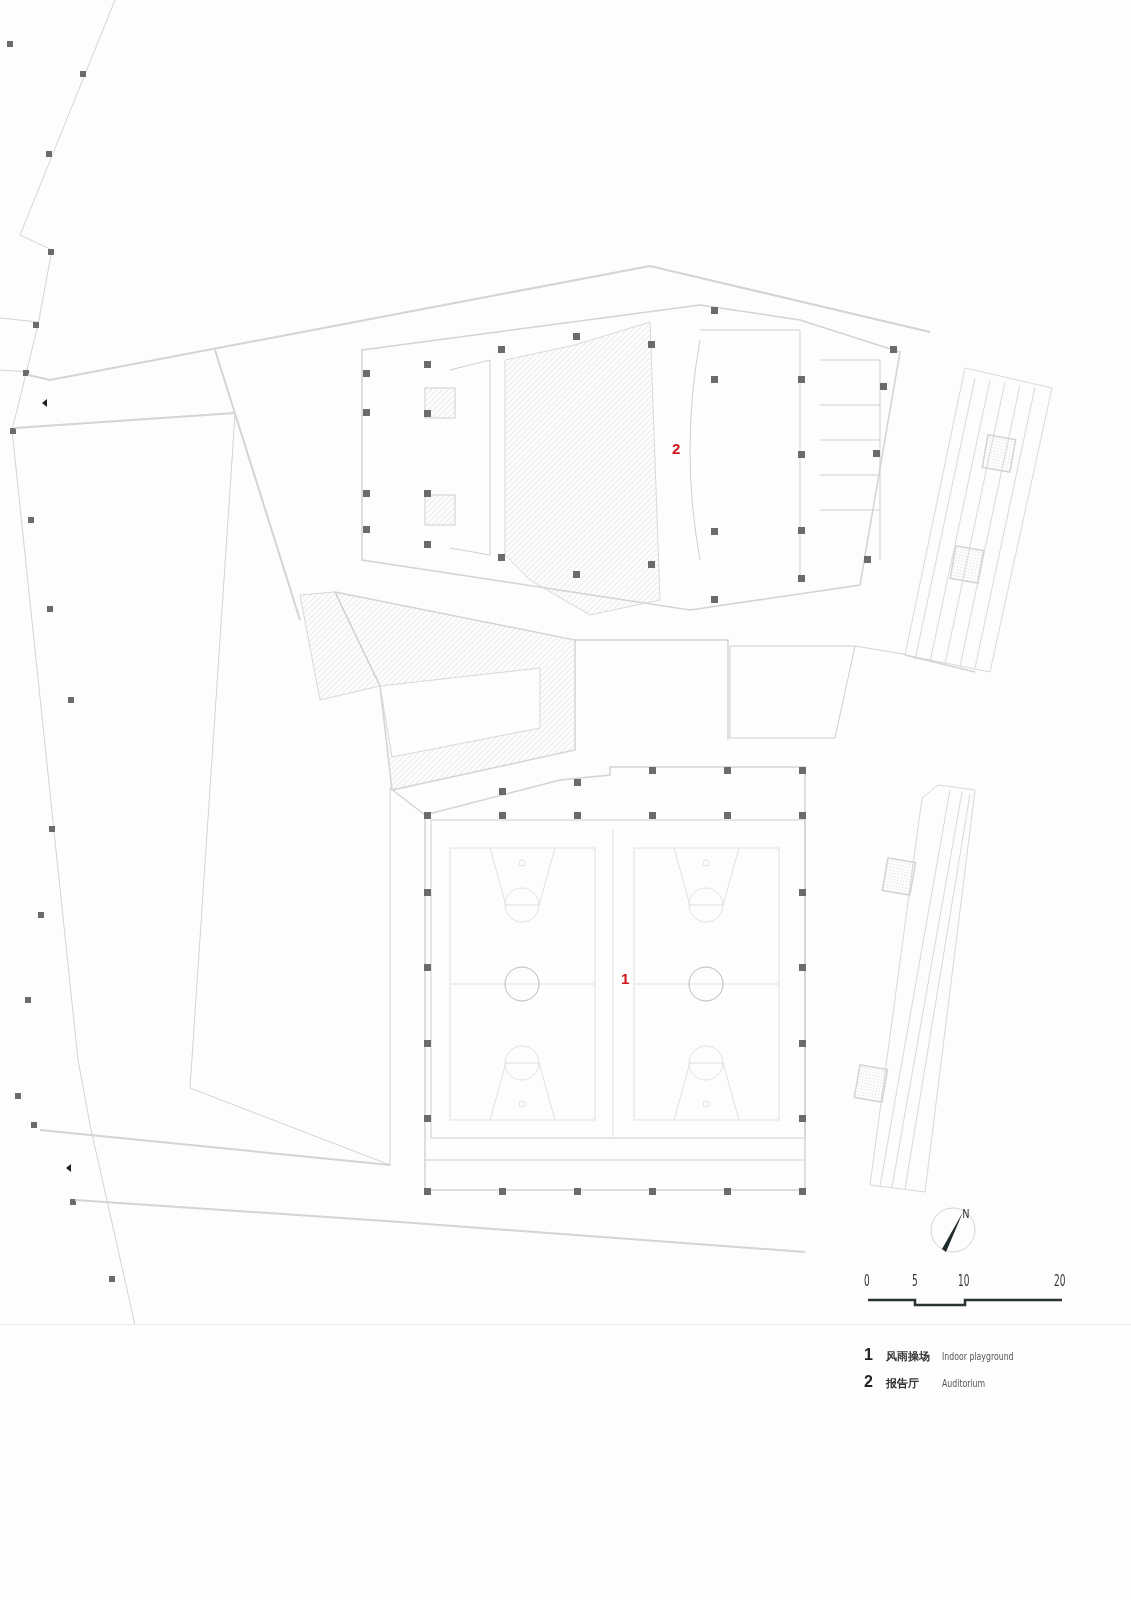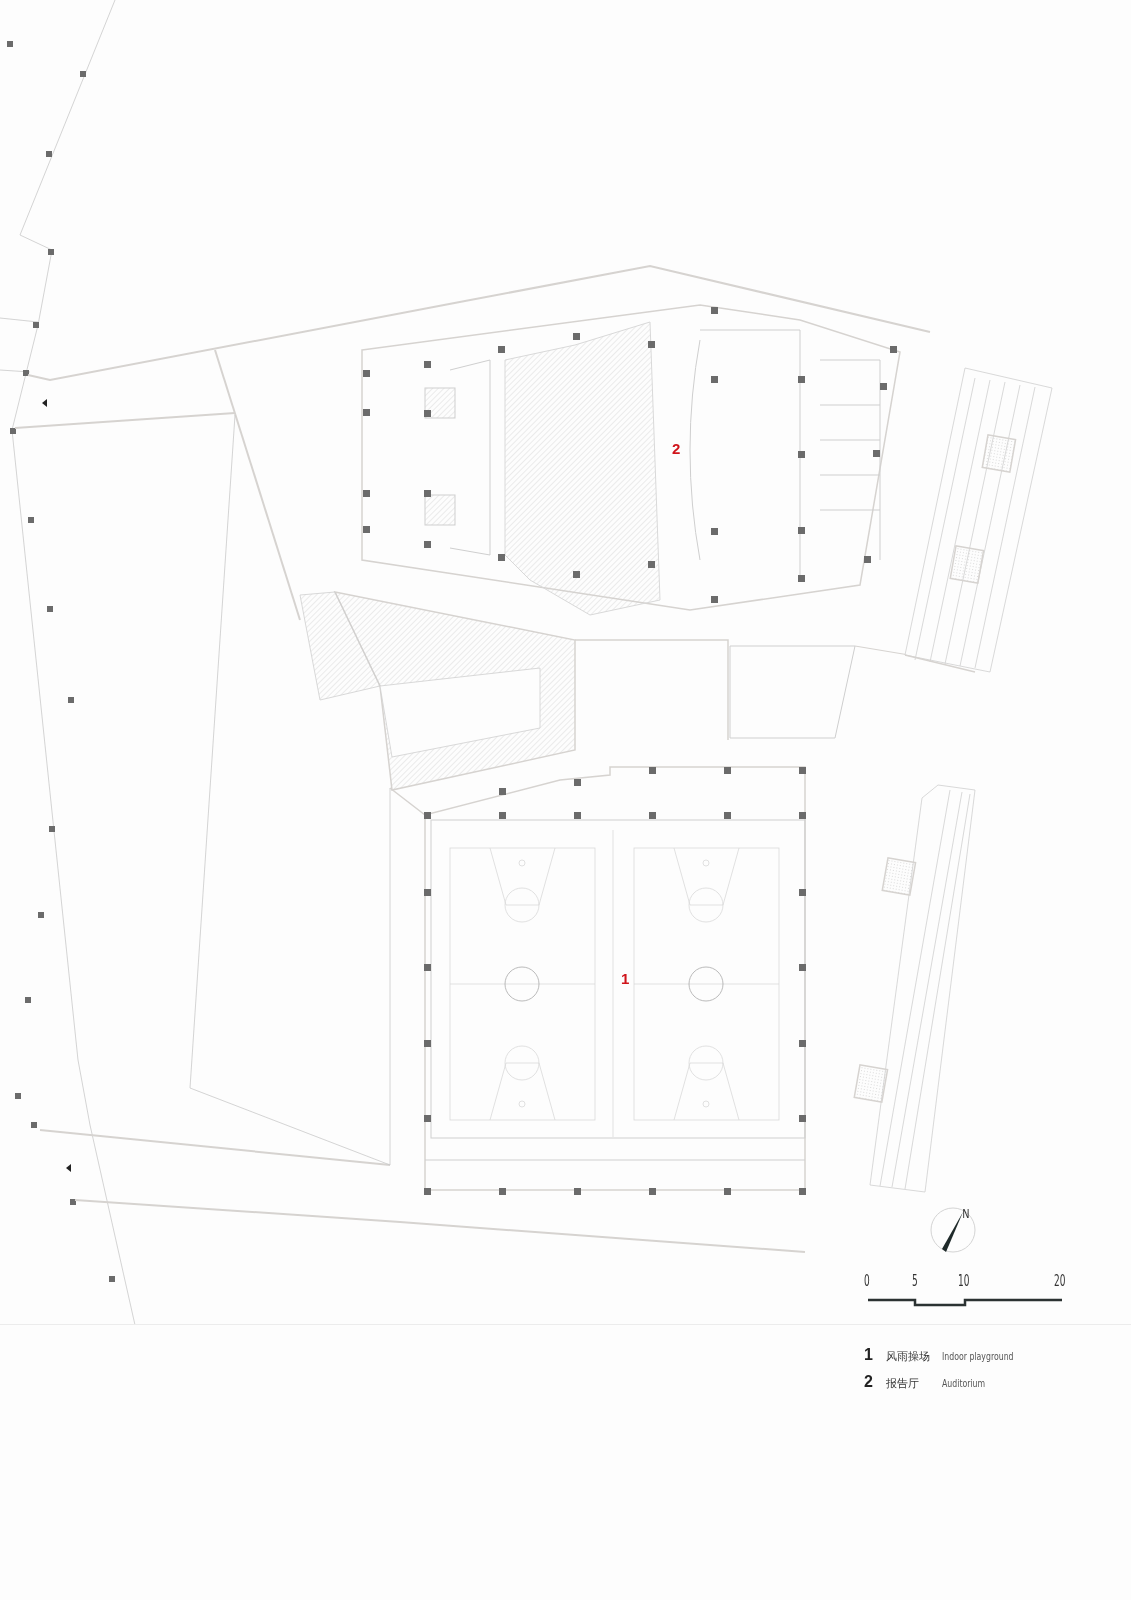--- a/index.html
+++ b/index.html
@@ -5,21 +5,21 @@
   html, body { margin:0; padding:0; background:#fdfdfd; }
   body { width:1131px; height:1600px; position:relative; overflow:hidden; font-family:"Liberation Sans", sans-serif; }
   #plan { position:absolute; left:0; top:0; width:1131px; height:1325px; }
   .divider { position:absolute; left:0; top:1324px; width:1131px; height:1px; background:#ececec; }
   .room-label { position:absolute; color:#d0141b; font-weight:bold; font-size:15px; font-family:"Liberation Sans", sans-serif; }
   .compass-n { position:absolute; left:961px; top:1206px; font-size:13px; color:#333; font-family:"DejaVu Sans", sans-serif; transform:scaleX(0.75); }
   .scale-tick { position:absolute; top:1272px; font-size:15px; color:#333; font-family:"DejaVu Sans", sans-serif; transform:scaleX(0.6); transform-origin:left top; }
   .legend { position:absolute; left:864px; top:1346px; }
   .legend-row { display:flex; align-items:baseline; height:27px; }
   .legend-num { width:22px; font-weight:bold; font-size:16px; color:#222; }
-  .legend-cn { width:56px; font-size:11px; font-weight:normal; color:#333; font-family:"DejaVu Serif", serif; }
+  .legend-cn { width:56px; font-size:11px; font-weight:bold; color:#333; font-family:"DejaVu Serif", serif; }
   .legend-en { font-size:10px; color:#555; font-family:"DejaVu Sans", sans-serif; transform:scaleX(0.78); transform-origin:left; display:inline-block; }
 </style>
 </head>
 <body>
 
 <svg id="plan" viewBox="0 0 1131 1325" xmlns="http://www.w3.org/2000/svg">
   <defs>
     <pattern id="hatch" width="4" height="4" patternUnits="userSpaceOnUse" patternTransform="rotate(45)">
       <line x1="0" y1="0" x2="0" y2="4" stroke="#cfcfcf" stroke-width="0.8"></line>
     </pattern>

